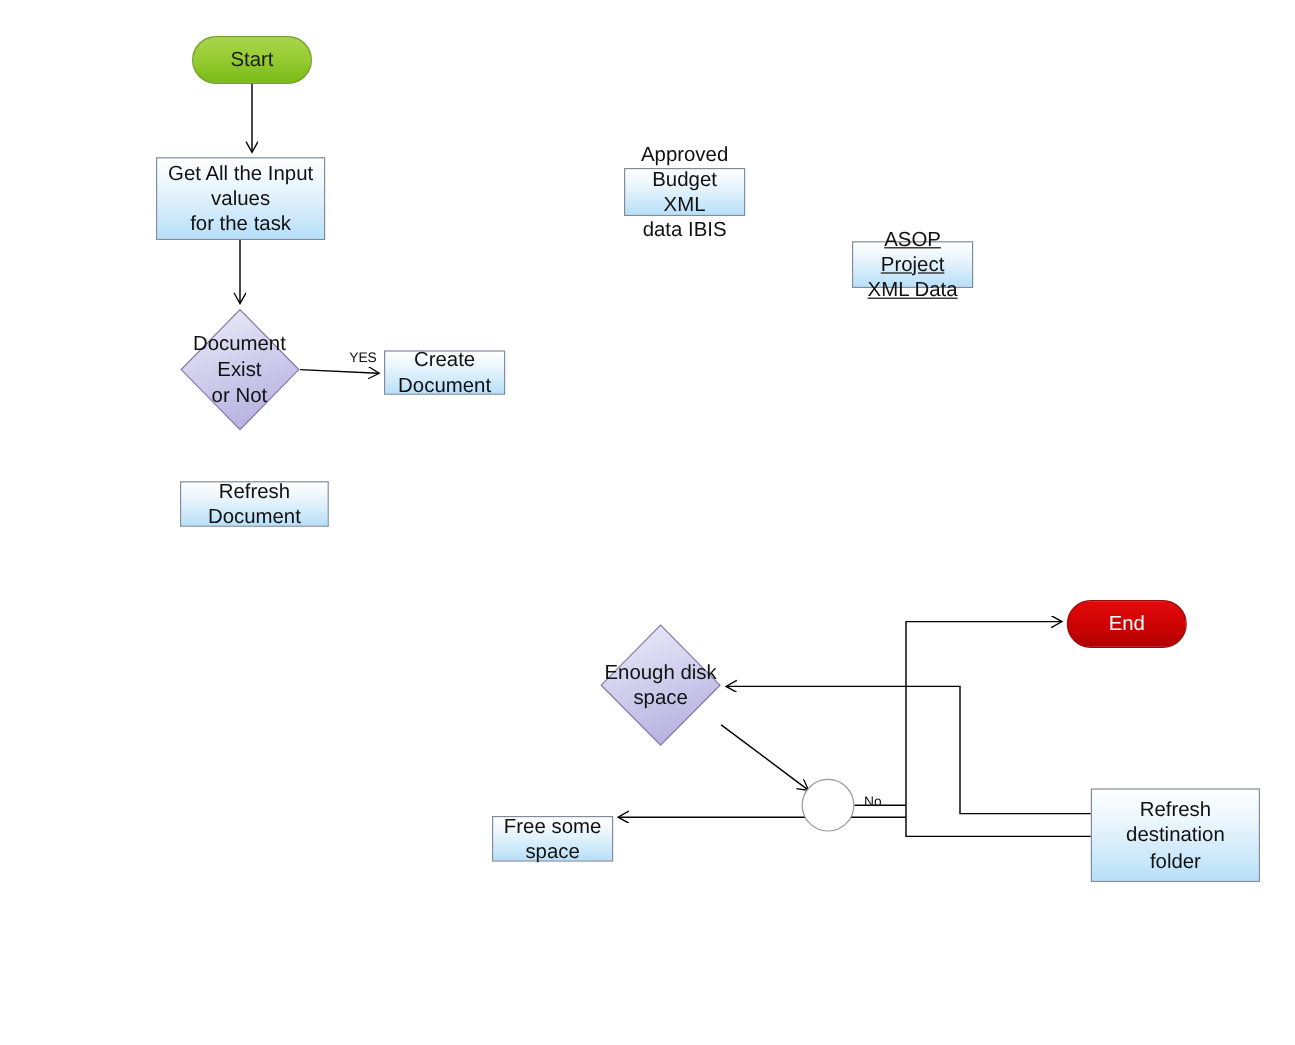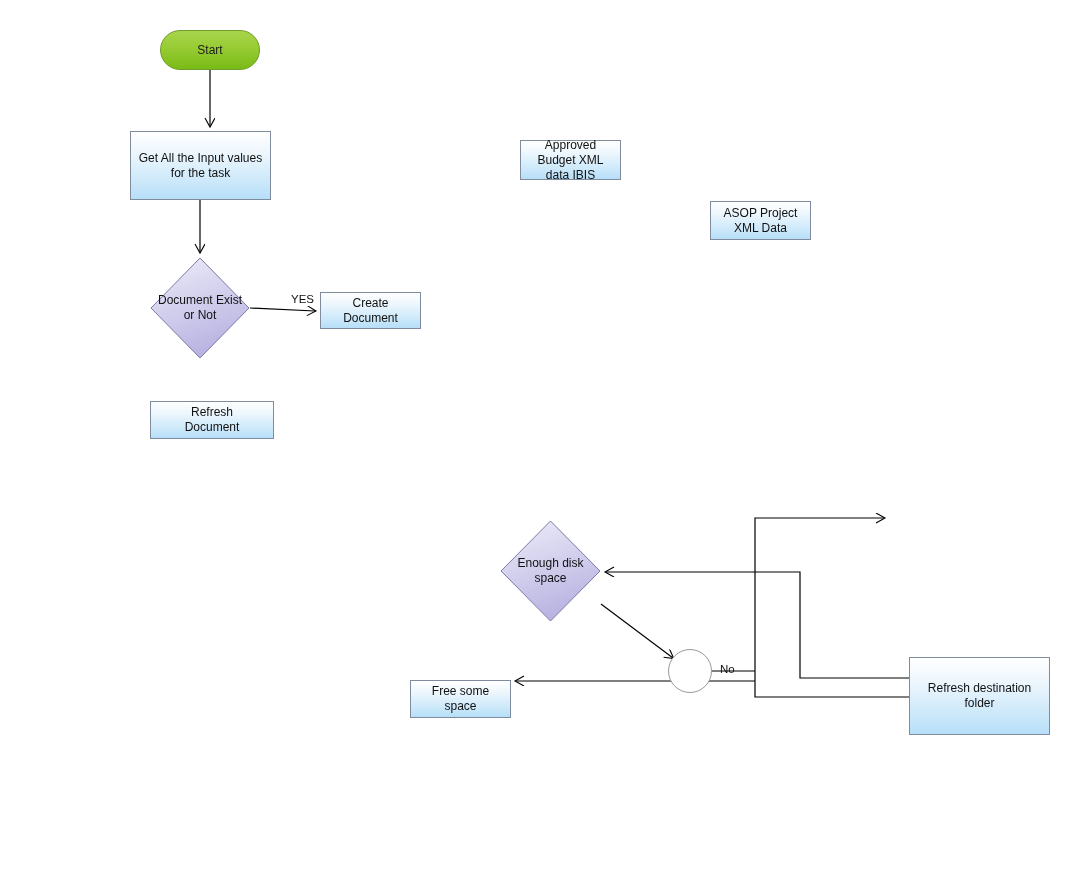--- a/index.html
+++ b/index.html
@@ -25,24 +25,24 @@
     top: 0;
     width: 1079px;
     height: 871px;
     pointer-events: none;
   }
   .node {
     position: absolute;
     box-sizing: border-box;
     display: flex;
     align-items: center;
-    justify-content: flex-end;
+    justify-content: center;
     text-align: center;
     color: #111111;
-    font-size: 12px;
+    font-size: 17px;
     line-height: 1.25;
   }
   .node .lbl {
     display: block;
     width: 100%;
     padding: 0 3px;
     box-sizing: border-box;
     white-space: pre-line;
   }
 
@@ -178,21 +178,21 @@
 Document</span>
   </div>
 
   <div class="node box" style="left:520px; top:140px; width:101px; height:40px;">
     <span class="lbl">Approved
 Budget XML
 data IBIS</span>
   </div>
 
 
-  <div class="node box" style="left:710px; top:201px; width:101px; height:39px;">
+  <div class="node box" style="left:710px; top:201px; width:101px; height:39px;text-decoration:underline;">
     <span class="lbl">ASOP Project
 XML Data</span>
   </div>
 
   <div class="node diamond" style="left:500px; top:520px; width:101px; height:102px;">
     <svg class="dshape" viewBox="0 0 101 102" preserveAspectRatio="none">
       <polygon points="50.5,1 100,51 50.5,101 1,51" fill="url(#gdiamond)" stroke="#7b79a6" stroke-width="1"></polygon>
     </svg>
     <span class="lbl">Enough disk
 space</span>
@@ -205,18 +205,21 @@
   <div class="node box" style="left:410px; top:664px; width:101px; height:38px;margin-top:16px;">
     <span class="lbl">Free some
 space</span>
   </div>
 
   <div class="node box" style="left:909px; top:657px; width:141px; height:78px;">
     <span class="lbl">Refresh destination
 folder</span>
   </div>
 
+  <div class="node term-end" style="left:889px; top:500px; width:100px; height:40px;">
+    <span class="lbl">End</span>
+  </div>
 
   <div class="edge-label" style="left:291px; top:294px;">YES</div>
 
   <div class="edge-label" style="left:720px; top:664px;">No</div>
 
 </div>
 
 </body></html>

